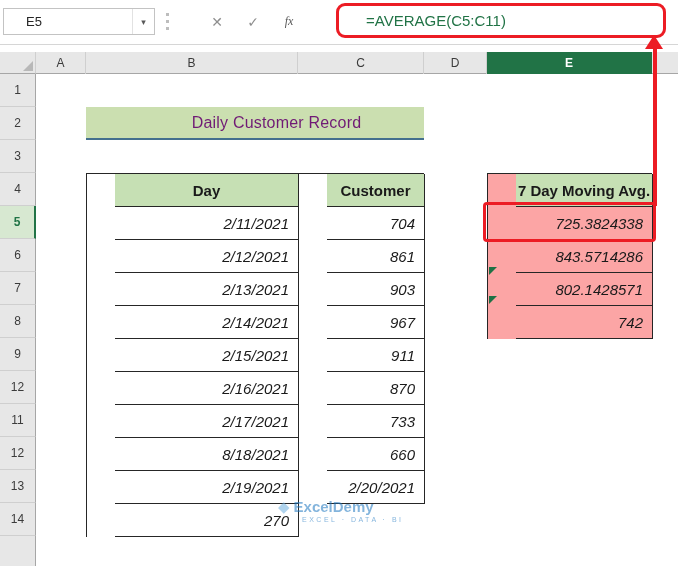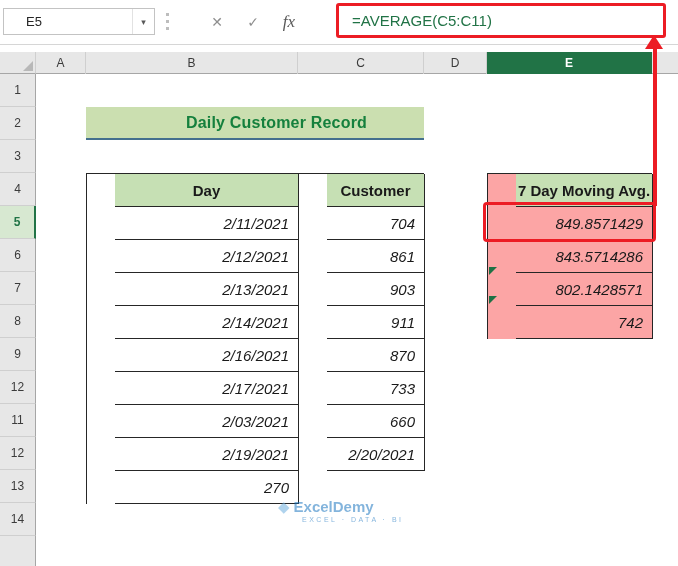--- a/index.html
+++ b/index.html
@@ -8,38 +8,38 @@
   .stage { position:relative; width:678px; height:566px; background:#fff; overflow:hidden; }
 
   
   .toolbar { position:absolute; left:0; top:0; width:678px; height:45px; background:#fff; border-bottom:1px solid #d6d6d6; z-index:5; }
   .namebox { position:absolute; left:3px; top:8px; width:152px; height:27px; border:1px solid #c3c3c3; background:#fff; display:flex; align-items:center; padding-left:22px; font-size:13px; color:#262626; }
   .nb-chev { margin-left:auto; height:100%; width:22px; display:flex; align-items:center; justify-content:center; border-left:1px solid #e2e2e2; color:#595959; font-size:9px; }
   .grip { position:absolute; left:166px; top:13px; height:17px; width:0; border-left:3px dotted #bdbdbd; }
   .tb-btn { position:absolute; top:8px; width:26px; height:27px; display:flex; align-items:center; justify-content:center; color:#8e8e8e; font-size:14px; cursor:default; }
   .tb-cancel { left:204px; }
   .tb-confirm { left:240px; }
-  .tb-fx { left:276px; color:#595959; font-family:"Liberation Serif", serif; font-style:italic; font-size:17px; }
-  .formula-box { position:absolute; left:336px; top:3px; width:330px; height:35px; border:3px solid #ec1c24; border-radius:3px; background:#fff; display:flex; align-items:center; padding-left:13px; }
+  .tb-fx { left:276px; color:#595959; font-family:"Liberation Serif", serif; font-style:italic; font-size:12px; }
+  .formula-box { position:absolute; left:336px; top:3px; width:330px; height:35px; border:3px solid #ec1c24; border-radius:9px; background:#fff; display:flex; align-items:center; padding-left:27px; }
   .formula-text { color:#217346; font-size:15px; white-space:nowrap; }
 
   
   .corner { position:absolute; left:0; top:52px; width:36px; height:22px; background:#e7e7e7; border-right:1px solid #cfcfcf; border-bottom:1px solid #a6a6a6; }
   .corner-tri { position:absolute; right:2px; bottom:2px; width:0; height:0; border-left:10px solid transparent; border-bottom:10px solid #b8b8b8; }
   .colheaders { position:absolute; left:36px; top:52px; width:642px; height:22px; display:flex; border-bottom:1px solid #a6a6a6; background:#e7e7e7; }
   .colh { height:22px; display:flex; align-items:center; justify-content:center; font-size:12px; color:#3b3b3b; border-right:1px solid #cfcfcf; }
   .colh.selected { background:#217346; color:#fff; font-weight:bold; border-right-color:#217346; }
   .rowheaders { position:absolute; left:0; top:74px; width:36px; height:492px; display:flex; flex-direction:column; background:#fff; }
   .rowh { width:36px; height:33px; display:flex; align-items:center; justify-content:center; font-size:12px; color:#3b3b3b; background:#e7e7e7; border-bottom:1px solid #cfcfcf; border-right:1px solid #a6a6a6; }
   .rowh.active { background:#d7e8d1; color:#217346; font-weight:bold; border-right:2px solid #217346; }
   .rowh.blank { height:30px; border-bottom:none; }
 
   
   .title-banner { position:absolute; left:86px; top:107px; width:338px; height:33px; background:#cbdfb0; border-bottom:2px solid #44708e; display:flex; align-items:center; justify-content:center; }
-  .title-banner span { font-size:16px; font-weight:bold; color:#15803d; letter-spacing:.2px;margin-left:43px; }
+  .title-banner span { font-size:16px; font-weight:normal; color:#701a75; letter-spacing:.2px;margin-left:43px; }
 
   .daytable { position:absolute; left:86px; top:173px; width:338px; display:grid; grid-template-columns:212px 126px; grid-auto-rows:33px; border-top:1px solid #262626; border-left:1px solid #262626; background:#fff; }
   .avgtable { position:absolute; left:487px; top:173px; width:165px; display:grid; grid-template-columns:165px; grid-auto-rows:33px; border-top:1px solid #262626; border-left:1px solid #262626; background:#fca5a5; }
   .cell { display:flex; align-items:center; border-right:1px solid #262626; border-bottom:1px solid #262626; font-size:15px; color:#1a1a1a; overflow:hidden;margin-left:28px; }
   .cell.head { background:#c6e0b4; font-weight:bold; justify-content:center; }
   .cell.right { justify-content:flex-end; padding-right:9px;font-style:italic; }
 
   
   .err-tri { position:absolute; width:0; height:0; border-top:8px solid #1e7145; border-right:8px solid transparent; left:489px; z-index:20; }
   .cell-red-box { position:absolute; left:483px; top:202px; width:173px; height:40px; border:3px solid #ec1c24; border-radius:4px; z-index:30; }
@@ -110,35 +110,37 @@
   <div class="daytable">
     <div class="cell head">Day</div>
     <div class="cell head">Customer</div>
     <div class="cell right">2/11/2021</div>
     <div class="cell right">704</div>
     <div class="cell right">2/12/2021</div>
     <div class="cell right">861</div>
     <div class="cell right">2/13/2021</div>
     <div class="cell right">903</div>
     <div class="cell right">2/14/2021</div>
+    <div class="cell right">967</div>
+    <div class="cell right">2/15/2021</div>
     <div class="cell right">911</div>
     <div class="cell right">2/16/2021</div>
     <div class="cell right">870</div>
     <div class="cell right">2/17/2021</div>
     <div class="cell right">733</div>
-    <div class="cell right">2/03/2021</div>
+    <div class="cell right">8/18/2021</div>
     <div class="cell right">660</div>
     <div class="cell right">2/19/2021</div>
     <div class="cell right">2/20/2021</div>
     <div class="cell right">270</div>
   </div>
 
   <div class="avgtable">
     <div class="cell head">7 Day Moving Avg.</div>
-    <div class="cell right">849.8571429</div>
+    <div class="cell right">725.3824338</div>
     <div class="cell right">843.5714286</div>
     <div class="cell right">802.1428571</div>
     <div class="cell right">742</div>
   </div>
 
   <div class="err-tri" style="top:267px"></div>
   <div class="err-tri" style="top:296px"></div>
 
   <div class="cell-red-box"></div>
   <div class="arrow-line"></div>

